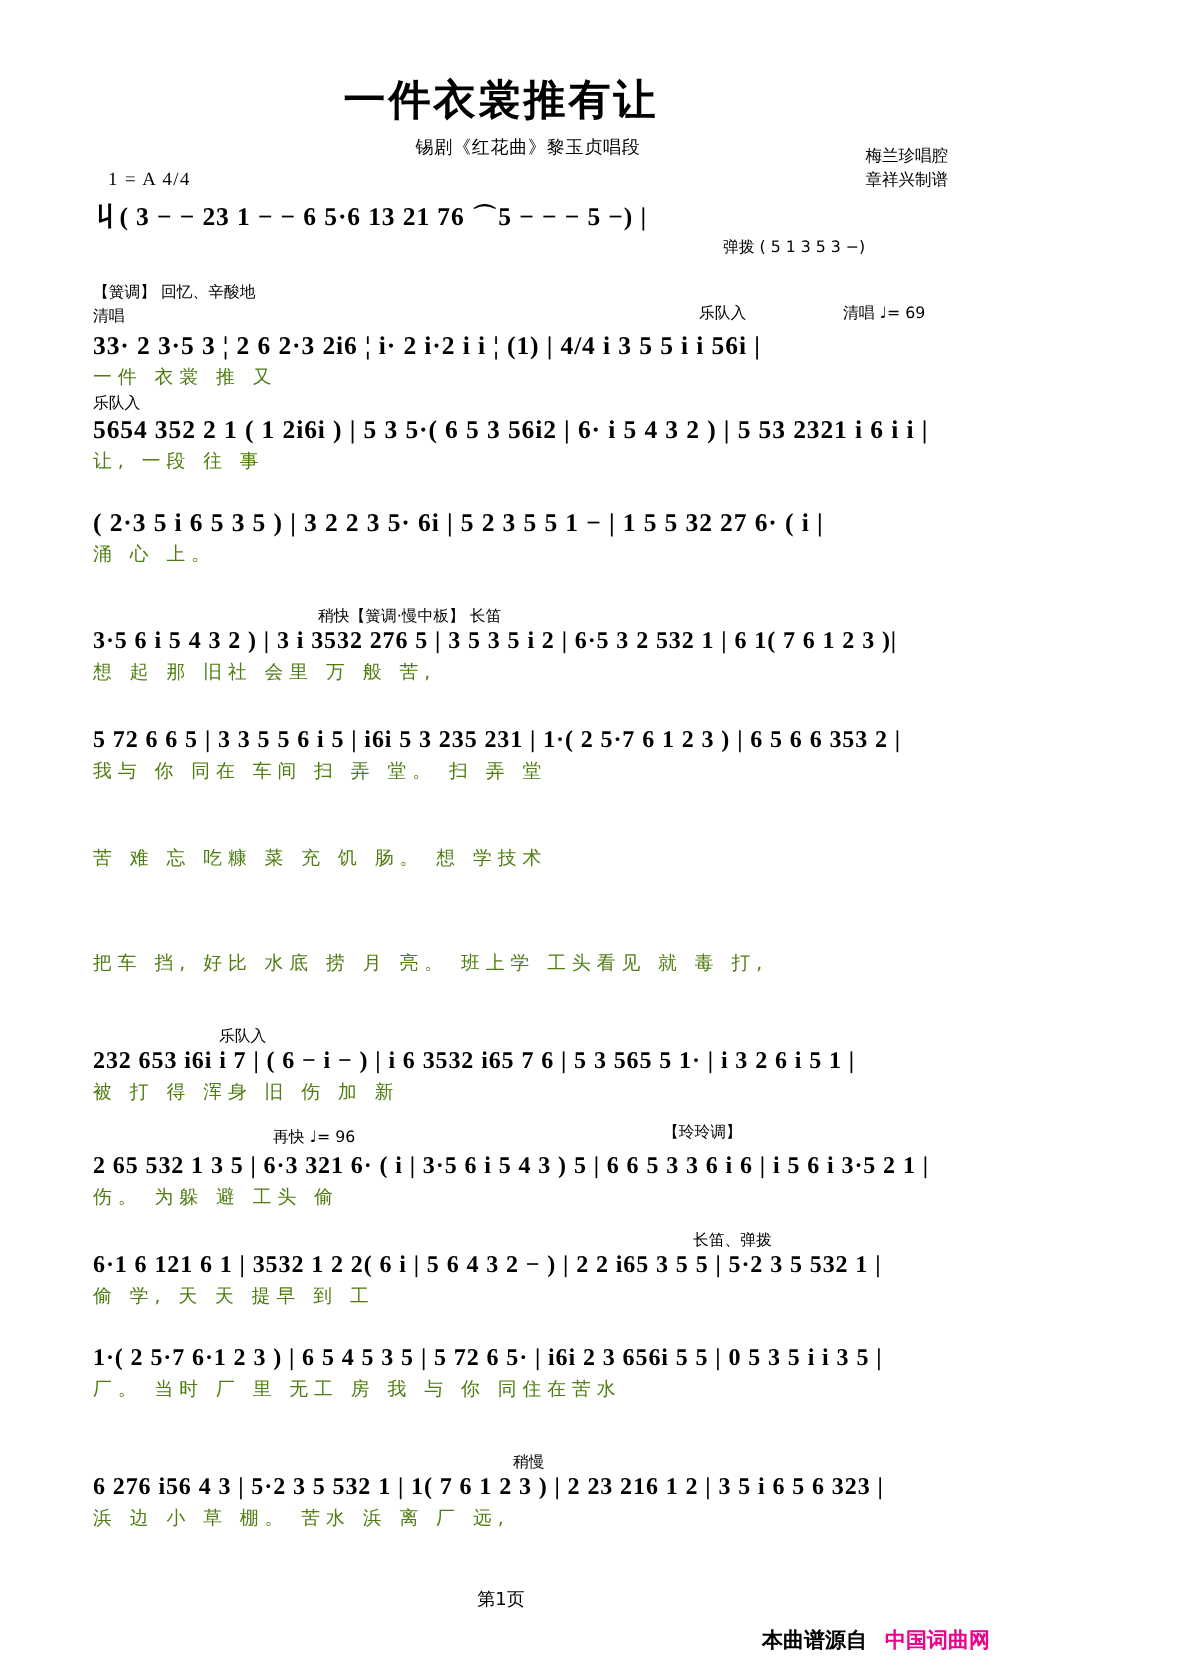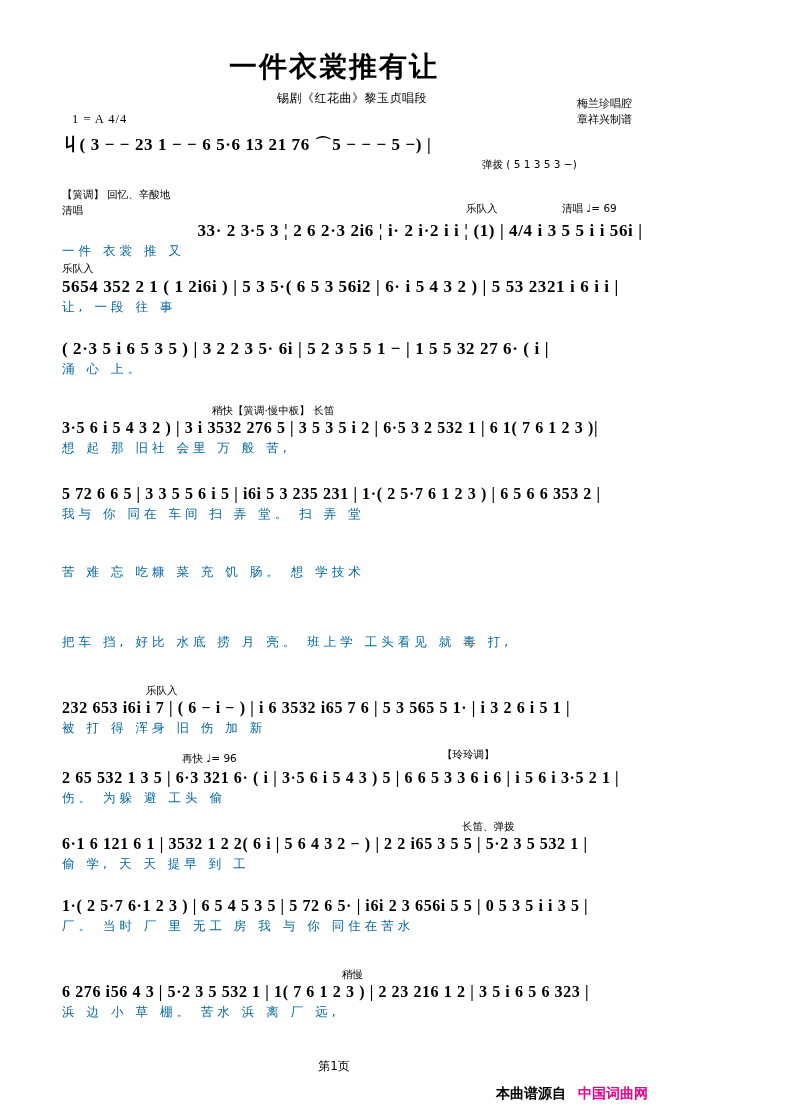--- a/index.html
+++ b/index.html
@@ -66,40 +66,40 @@
     letter-spacing:.6px;
     white-space:nowrap;
     line-height:1.0;
   }
   .lyrics{
     font-family:"DejaVu Sans","Liberation Sans",sans-serif;
     font-size:12.5px;
     letter-spacing:4px;
     white-space:nowrap;
     margin-top:4px;
-    color:#0369a1;
+    color:#4d7c0f;
   }
   .mark{
     font-family:"DejaVu Sans","Liberation Sans",sans-serif;
     font-size:10.5px;
     white-space:nowrap;
     color:#000;
   }
 
   
   .pageno{
     position:absolute;
     left:0;right:0;top:1058px;
     text-align:center;
     font-family:"DejaVu Sans","Liberation Sans",sans-serif;
     font-size:12px;
   }
   .source{
     position:absolute;
-    right:20px;bottom:16px;
+    right:8px;bottom:16px;
     font-family:"DejaVu Sans","Liberation Sans",sans-serif;
     font-size:14px;
     font-weight:bold;
     white-space:nowrap;
   }
   .source .site{color:#ec008c;margin-left:12px;}
 </style>
 </head>
 <body>
 
@@ -120,21 +120,21 @@
     <div class="sysrow" style="top:136px;">
       <div class="notes">丩( 3 − − 23 1 − − 6 5·6 13 21 76 ⌒5 − − − 5 −) |</div>
       <div class="mark" style="margin-top:5px;margin-left:420px;">弹拨 ( 5 1 3 5  3 −)</div>
     </div>
 
     <div class="sysrow" style="top:188px;">
       <div class="mark">【簧调】 回忆、辛酸地</div>
       <div class="mark" style="margin-top:2px;">清唱</div>
       <div class="mark" style="position:absolute;left:404px;top:14px;">乐队入</div>
       <div class="mark" style="position:absolute;left:500px;top:14px;">清唱 ♩= 69</div>
-      <div class="notes" style="margin-top:4px;text-align:center;">33· 2 3·5 3 ¦ 2 6 2·3 2i6 ¦ i· 2 i·2 i i ¦ (1) | 4/4 i 3 5 5 i i 56i |</div>
+      <div class="notes" style="margin-top:4px;">33· 2 3·5 3 ¦ 2 6 2·3 2i6 ¦ i· 2 i·2 i i ¦ (1) | 4/4 i 3 5 5 i i 56i |</div>
       <div class="lyrics">一件 衣裳                                         推    又</div>
     </div>
 
     <div class="sysrow" style="top:262px;">
       <div class="mark">乐队入</div>
       <div class="notes" style="margin-top:2px;">5654 352 2 1 ( 1 2i6i ) | 5 3 5·( 6 5 3 56i2 | 6· i 5 4 3 2 ) | 5 53 2321 i 6 i i |</div>
       <div class="lyrics">          让,                                                一段        往 事</div>
     </div>
 
     <div class="sysrow" style="top:340px;">

